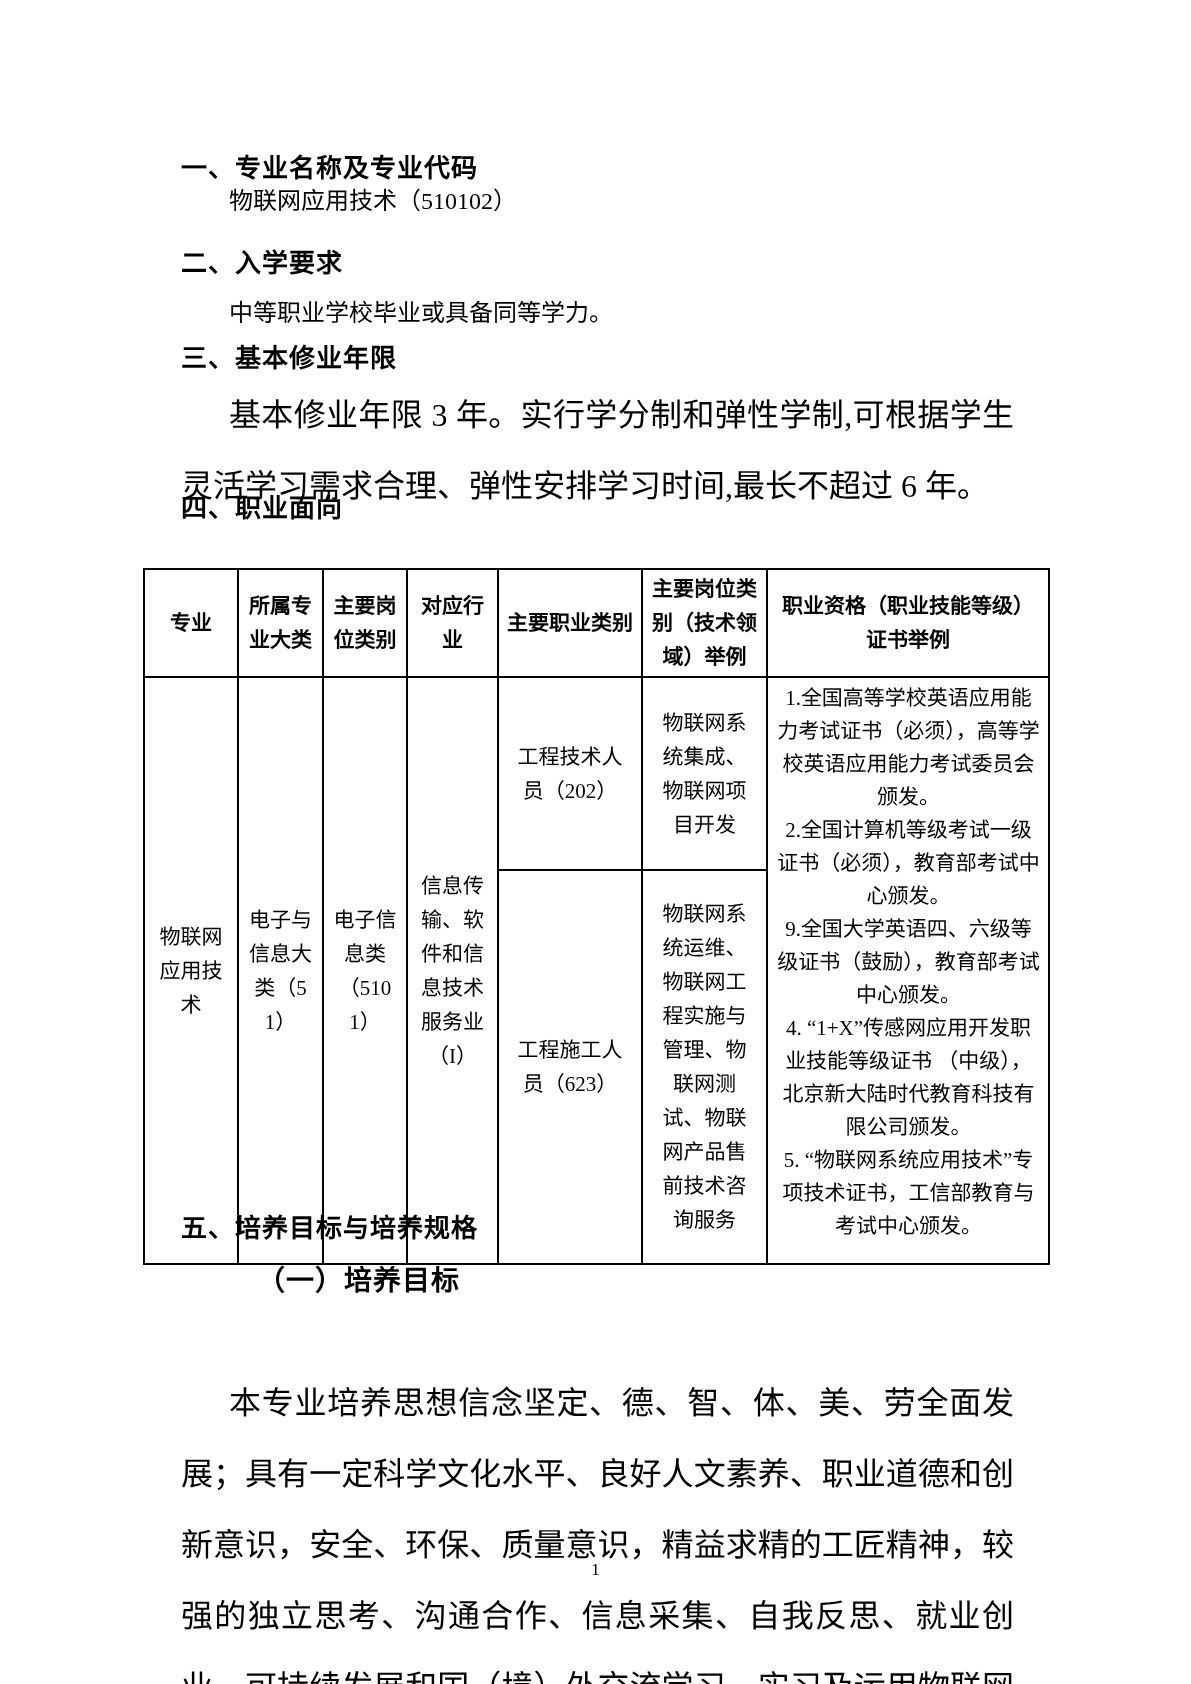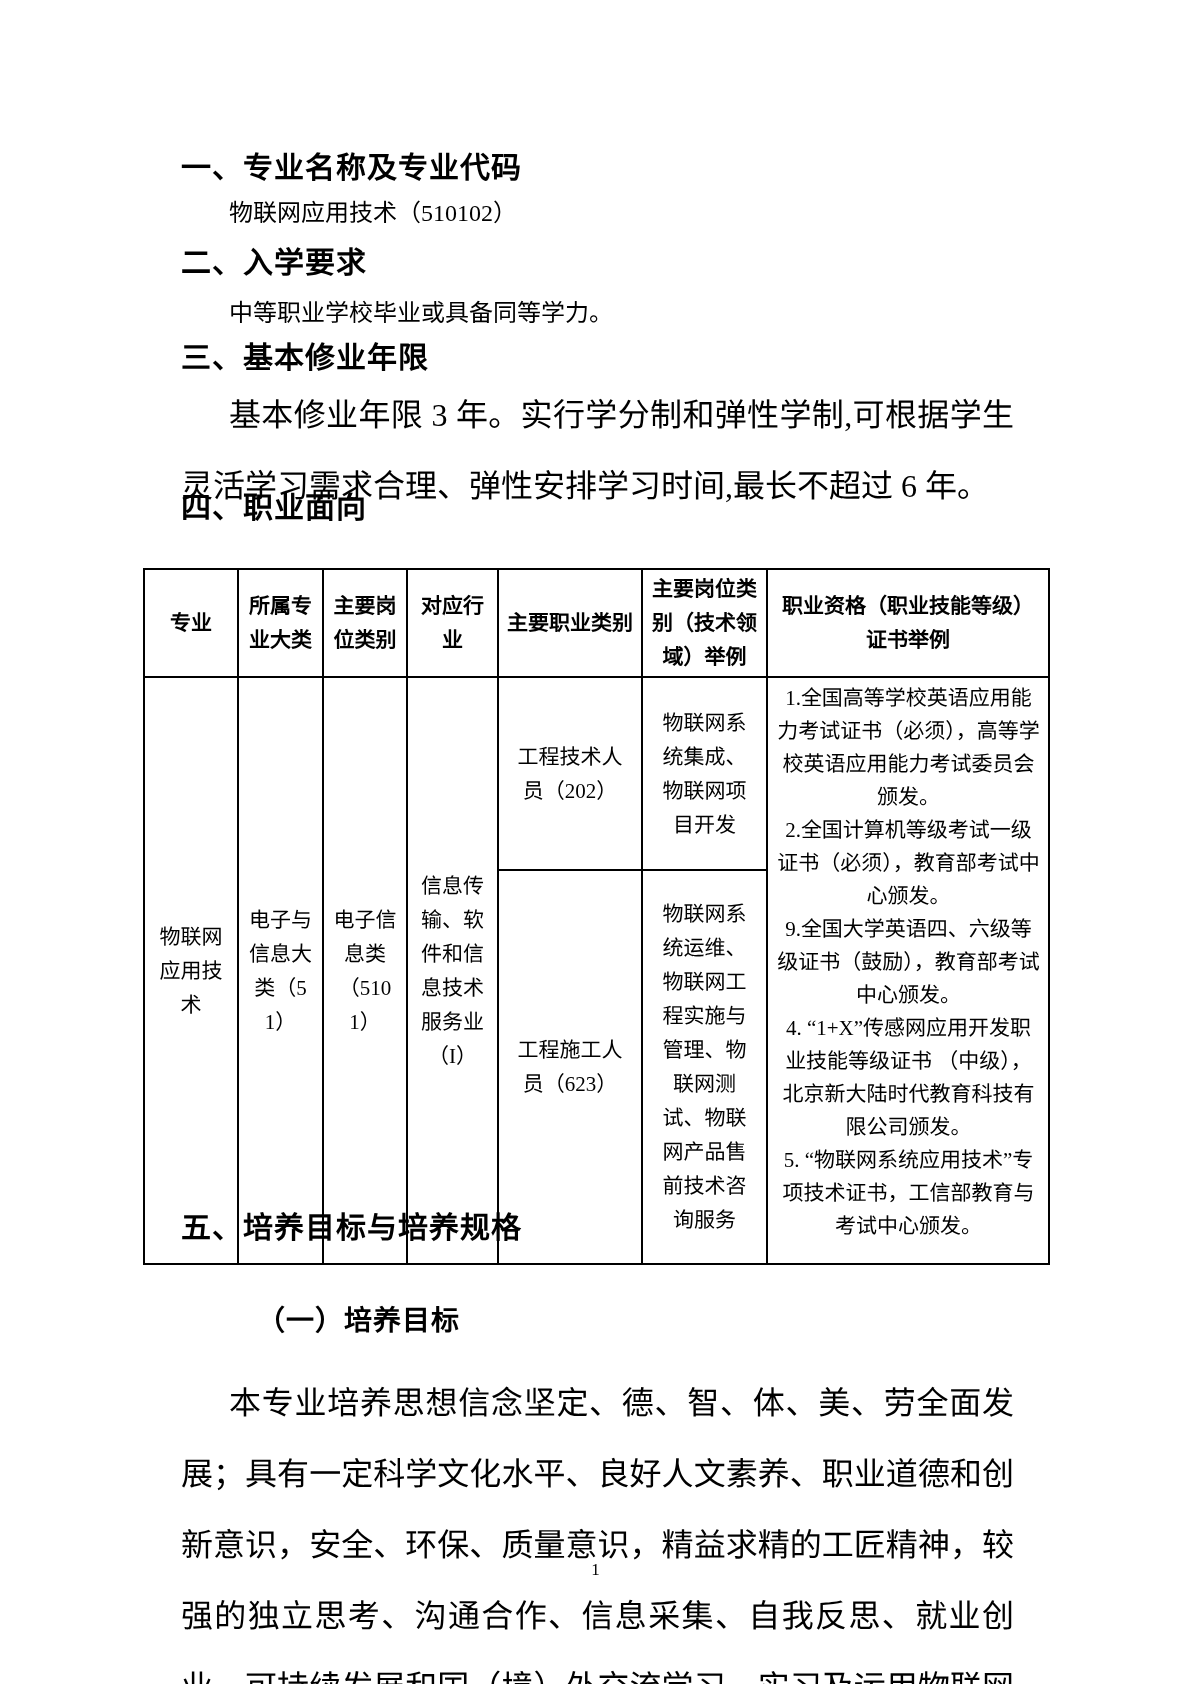--- a/index.html
+++ b/index.html
@@ -5,28 +5,28 @@
   html, body { margin: 0; padding: 0; }
   body {
     width: 1191px; height: 1684px;
     background: #ffffff; color: #000000;
     position: relative; overflow: hidden;
     font-family: "Liberation Serif", "DejaVu Serif", serif;
   }
   .heading {
     position: absolute; left: 181px;
     font-family: "Liberation Sans", "DejaVu Sans", sans-serif;
-    font-weight: bold; font-size: 30px; line-height: 36px;
+    font-weight: bold; font-size: 26px; line-height: 36px;
     white-space: nowrap; letter-spacing: 1px;
   }
   .subheading {
     position: absolute; left: 257px;
     font-family: "Liberation Sans", "DejaVu Sans", sans-serif;
     font-weight: bold; font-size: 28px; line-height: 34px;
-    white-space: nowrap; letter-spacing: 1px; margin-top: 40px;
+    white-space: nowrap; letter-spacing: 1px;
   }
   .bodyline {
     position: absolute; left: 229px;
     font-size: 24px; line-height: 34px; white-space: nowrap;
   }
   .para {
     position: absolute; left: 181px; width: 833px;
     font-size: 32px; line-height: 71px;
     text-align: justify; text-indent: 48px;
     word-break: break-all;
@@ -55,21 +55,21 @@
   .career tr.r2 td { height: 364px; }
   .page-number {
     position: absolute; left: 0; top: 1560px; width: 1191px;
     text-align: center; font-size: 17px;
   }
 </style>
 </head>
 <body>
 
 <div class="heading" style="top:150px">一、专业名称及专业代码</div>
-<div class="bodyline" style="top:196px">物联网应用技术（510102）</div>
+<div class="bodyline" style="top:184px">物联网应用技术（510102）</div>
 
 <div class="heading" style="top:245px">二、入学要求</div>
 <div class="bodyline" style="top:296px">中等职业学校毕业或具备同等学力。</div>
 
 <div class="heading" style="top:340px">三、基本修业年限</div>
 <div class="para" style="top:380px">基本修业年限 3 年。实行学分制和弹性学制,可根据学生灵活学习需求合理、弹性安排学习时间,最长不超过 6 年。</div>
 
 <div class="heading" style="top:490px">四、职业面向</div>
 
 <table class="career">

